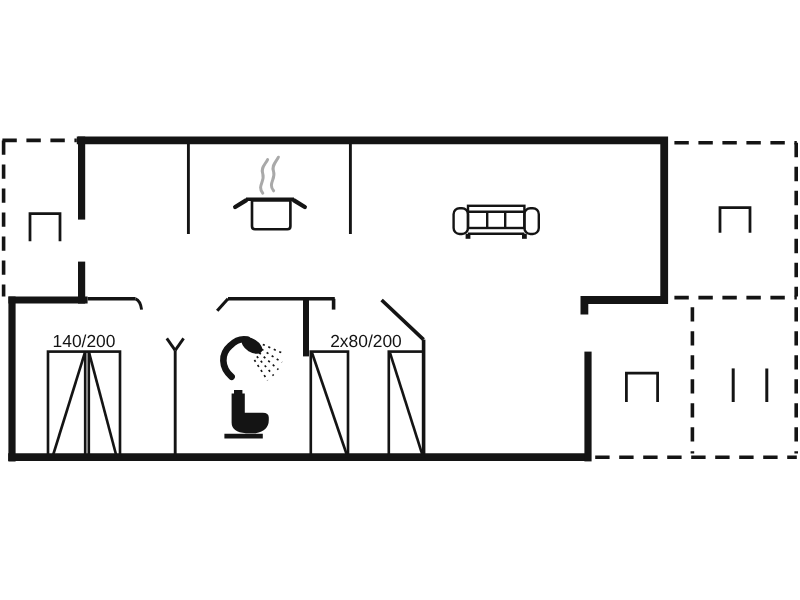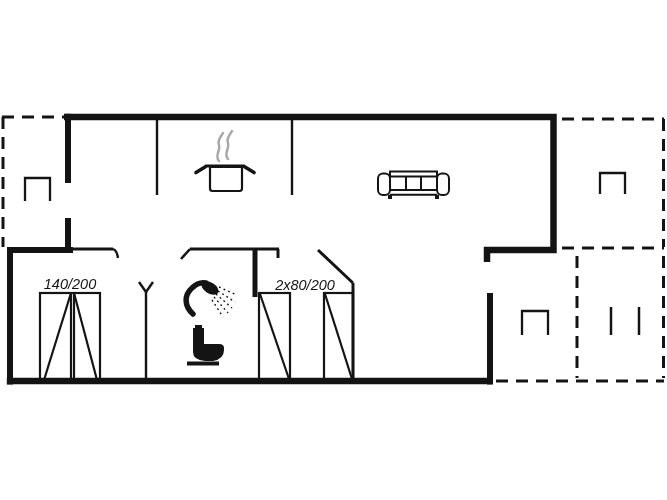--- a/index.html
+++ b/index.html
@@ -6,21 +6,20 @@
     margin: 0;
     padding: 0;
     background: #ffffff;
   }
   .stage {
     position: relative;
     width: 667px;
     height: 500px;
     background: #ffffff;
     overflow: hidden;
-    font-style: italic;
   }
   svg.plan {
     display: block;
     width: 667px;
     height: 500px;
   }
   svg.plan text {
     font-family: "Liberation Sans", "DejaVu Sans", sans-serif;
     font-size: 14.5px;
     fill: #141414;

